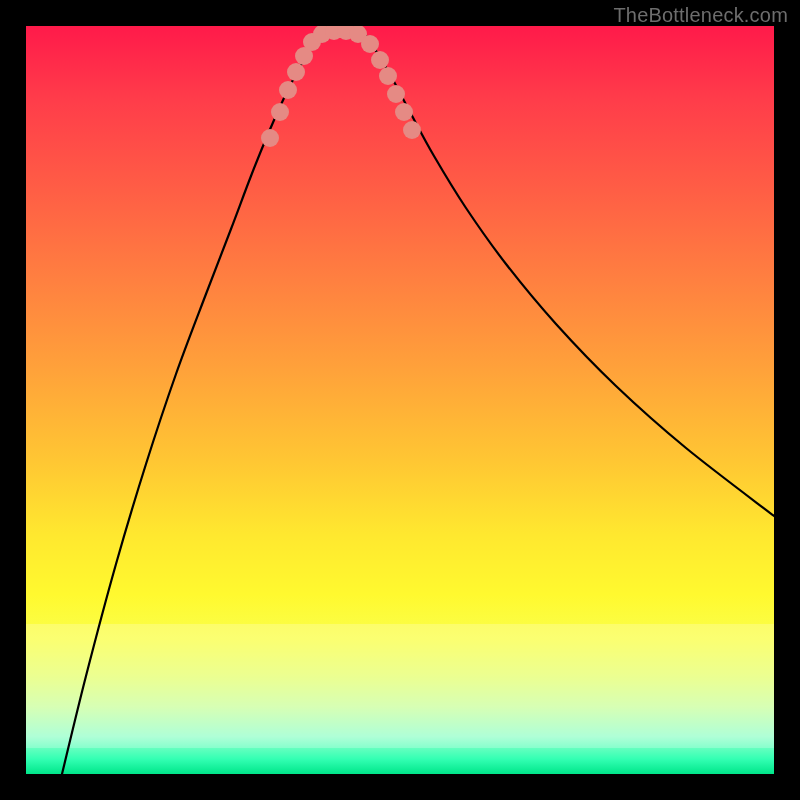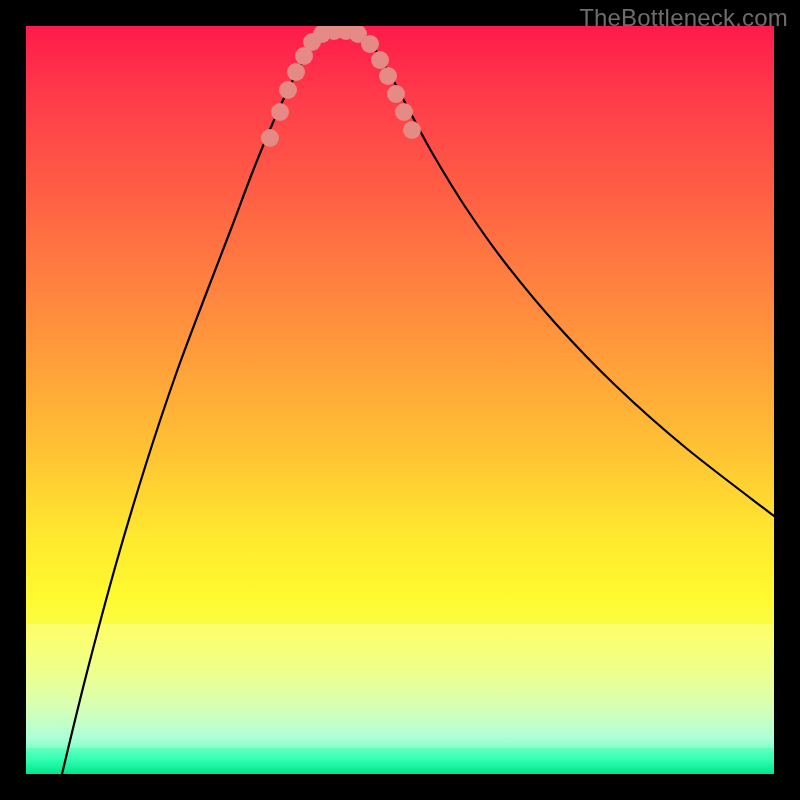--- a/index.html
+++ b/index.html
@@ -52,21 +52,21 @@
     position: absolute;
     left: 0;
     right: 0;
     background: rgba(255,255,255,0.22);
   }
   .watermark {
     position: absolute;
     top: 4px;
     right: 12px;
     color: #6d6d6d;
-    font-size: 24px;
+    font-size: 20px;
     font-weight: 500;
     letter-spacing: 0.2px;
     user-select: none;
   }
   svg.curves {
     position: absolute;
     inset: 0;
   }
 </style>
 </head>

